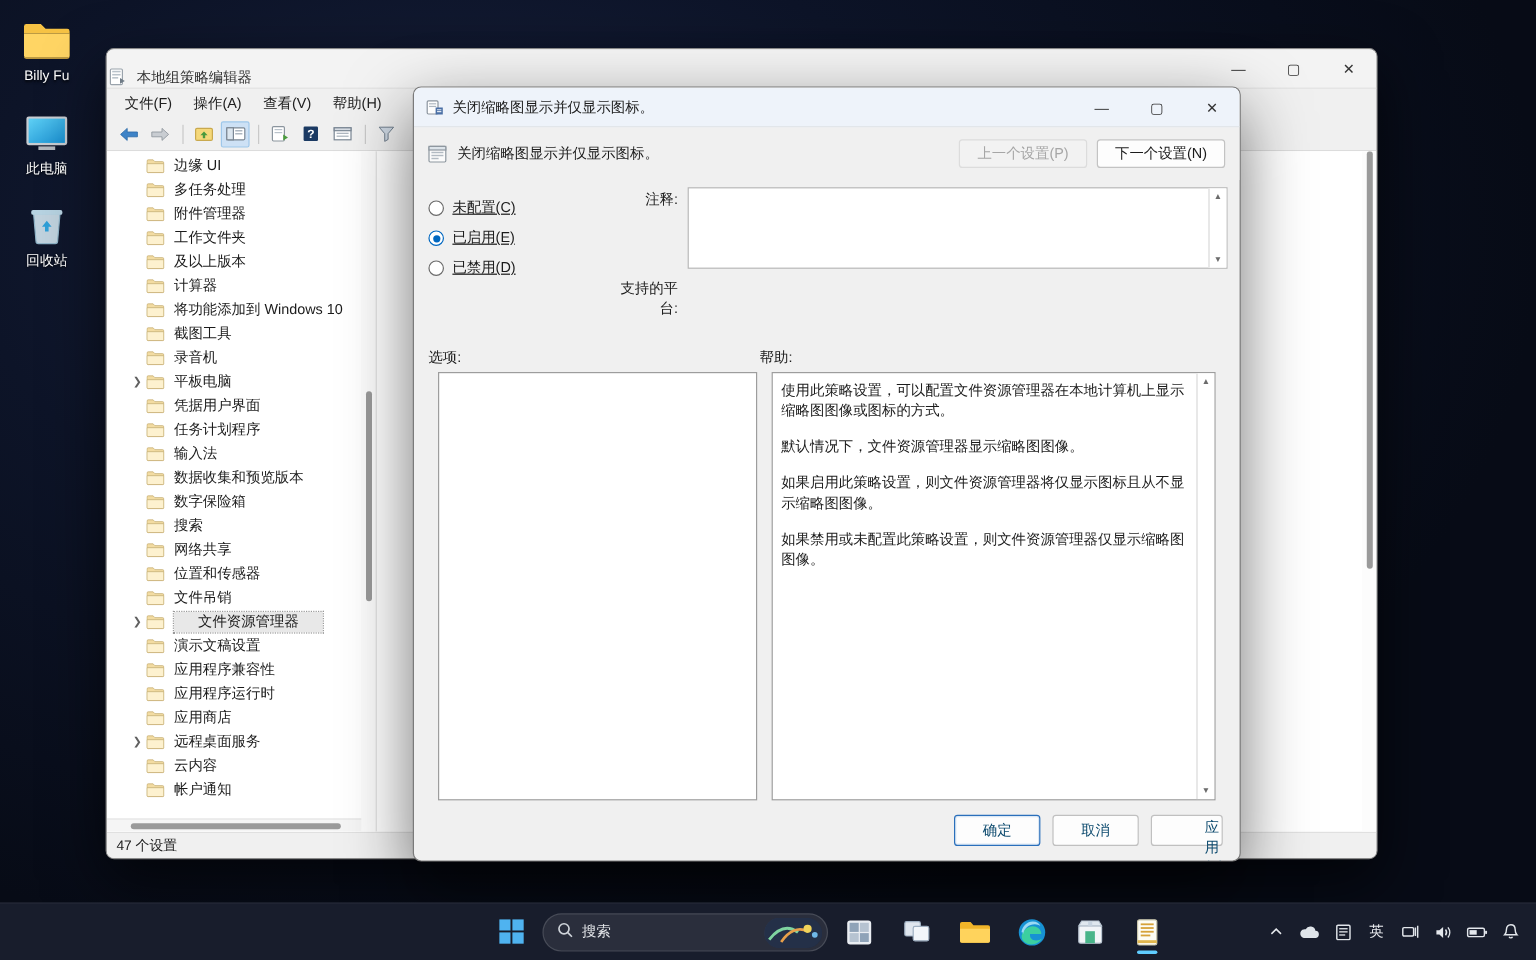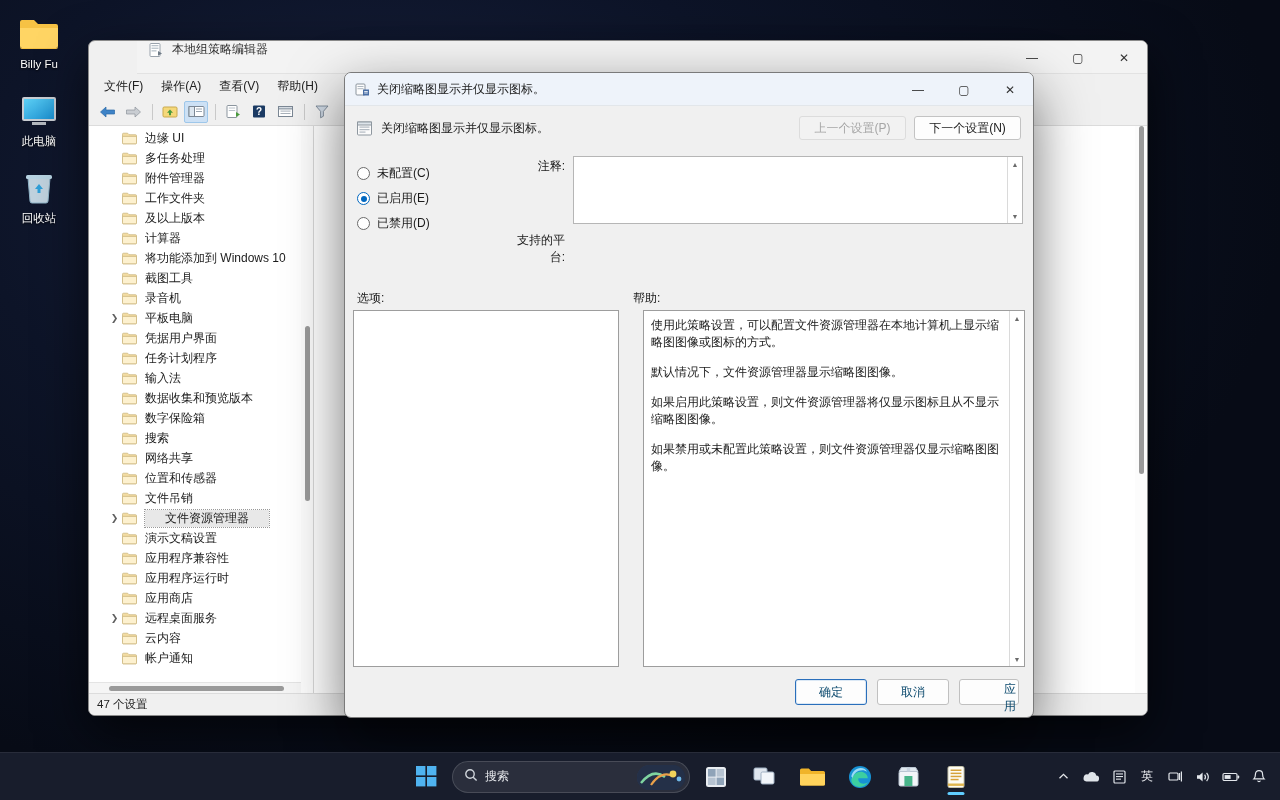--- a/index.html
+++ b/index.html
@@ -35,24 +35,23 @@
   #mmc {
     position:absolute; left:88px; top:40px; width:1060px; height:676px;
     background:#f0f0f0;
     border:1px solid #8a8a8a;
     border-radius:7px;
     box-shadow:0 18px 50px rgba(0,0,0,.65);
     overflow:hidden;
     display:flex; flex-direction:column;
   }
   .mmc-title {
-    height:33px; background:#f3f3f3; display:flex; align-items:flex-start;
-    border-bottom:1px solid #e2e2e2; padding-left:10px;
+    height:33px; background:#f3f3f3; display:flex; align-items:flex-end;
+    border-bottom:1px solid #e2e2e2; 
     position:relative;
-    margin-left:48px;
   }
   .mmc-title .t-icon { width:18px;height:18px;margin-right:7px; display:flex;align-items:center;justify-content:center;}
   .mmc-title .t-text { font-size:12px; color:#303030; }
   .wbtns { position:absolute; right:0; top:0; height:33px; display:flex; }
   .wbtn { width:46px; height:33px; display:flex; align-items:center; justify-content:center; color:#333; font-size:12px; }
 
   .mmc-menu {
     height:24px; background:#f0f0f0; display:flex; align-items:center;
     padding-left:6px; font-size:12px; color:#202020;
   }
@@ -136,21 +135,21 @@
     height:24px; min-width:107px; padding:0 10px; font-size:12px;
     border:1px solid #c3c3c3; background:#fdfdfd; color:#1b1b1b;
     border-radius:3px; margin-left:8px;
   }
   .navbtn.dis { color:#a6a6a6; border-color:#dcdcdc; background:#f2f2f2; }
 
   .dlg-top {
     display:flex; padding:6px 10px 0 12px; height:138px;
   }
   .radios { width:148px; padding-top:5px; }
-  .radio-row { display:flex; align-items:center; height:25px; font-size:12px; color:#1b1b1b; }
+  .radio-row { display:flex; align-items:center; height:25px; font-size:12px; color:#1b1b1b;text-decoration:underline; }
   .rdot {
     width:13px;height:13px;border-radius:50%;border:1px solid #6b6b6b;background:#fff;
     margin-right:7px; position:relative; flex:none;
   }
   .rdot.on { border-color:#0067c0; }
   .rdot.on:after {
     content:""; position:absolute; left:50%; top:50%; transform:translate(-50%,-50%);
     width:6px;height:6px;border-radius:50%;background:#0067c0;
   }
   .fields { flex:1; }
@@ -164,21 +163,21 @@
   .sbar {
     position:absolute; right:0; top:0; bottom:0; width:15px; background:#fff;
     border-left:1px solid #dadada; display:flex; flex-direction:column; justify-content:space-between;
   }
   .sarrow { height:14px; display:flex; align-items:center; justify-content:center; font-size:7px; color:#6b6b6b; }
 
   .dlg-panels-labels { display:flex; padding:2px 12px 3px 12px; }
   .dlg-panels-labels .l1 { width:276px; font-size:12px; color:#1b1b1b; }
   .dlg-panels-labels .l2 { font-size:12px; color:#1b1b1b; }
 
-  .dlg-panels { display:flex; padding:0 8px; gap:24px; flex:1; min-height:0; }
+  .dlg-panels { display:flex; padding:0 20px; gap:12px; flex:1; min-height:0; }
   .opt-panel {
     width:266px; background:#fff; border:1px solid #9d9d9d;
   }
   .help-panel {
     flex:1; background:#fff; border:1px solid #9d9d9d; position:relative;
     padding:6px 22px 6px 7px; overflow:hidden;
   }
   .help-panel p {
     margin:0 0 13px 0; font-size:12px; line-height:17px; color:#1b1b1b;
   }

